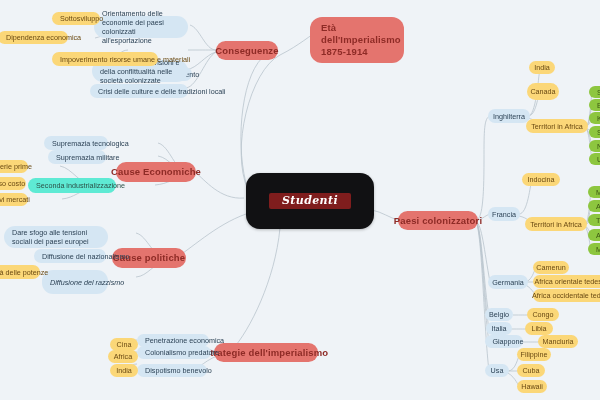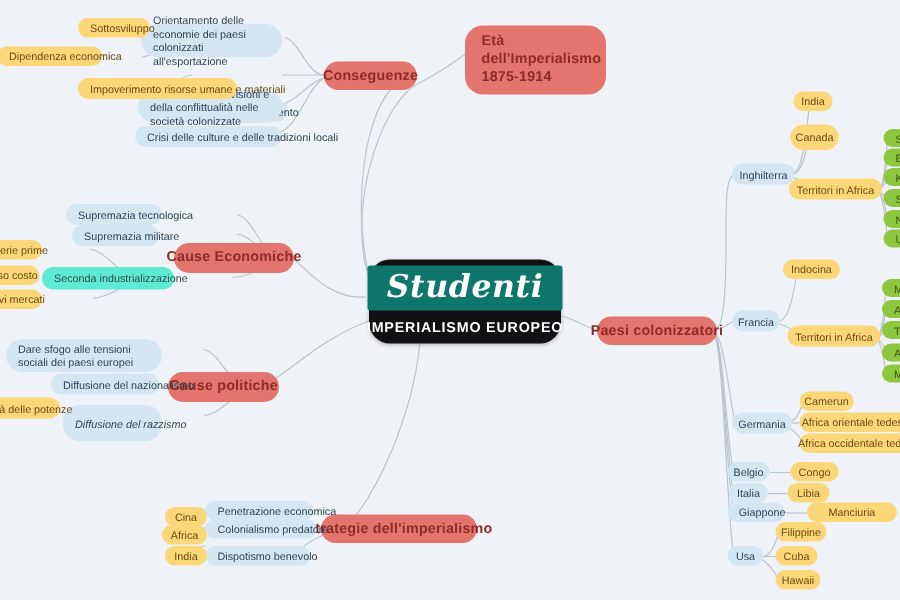--- a/index.html
+++ b/index.html
@@ -33,26 +33,26 @@
 
   
   .n-center {
     background: #111113;
     border-radius: 14px;
     flex-direction: column;
     justify-content: center;
     box-shadow: 0 1px 3px rgba(0,0,0,.25);
   }
   .brand {
-    background: #0f766e;
+    background: #7f1d1d;
     color: #ffffff;
     font-family: "DejaVu Serif", serif;
     font-style: italic;
     font-weight: bold;
-    font-size: 21px;
+    font-size: 11px;
     letter-spacing: .4px;
     padding: 1px 13px 2px 13px;
     border-radius: 2px;
   }
   .center-sub {
     color: #ffffff;
     font-size: 9.5px;
     font-weight: bold;
     letter-spacing: .55px;
     margin-top: 6px;
@@ -181,21 +181,20 @@
       <path d="M523 342 C 532 342, 534 342, 541 342"></path>
 
       <path d="M508 371 C 516 371, 518 356, 520 354"></path>
       <path d="M508 371 C 516 371, 518 371, 520 371"></path>
       <path d="M508 373 C 516 378, 518 386, 520 387"></path>
     </g>
   </svg>
 
   <div class="node n-center" style="left:246px; top:173px; width:128px; height:56px;">
     <div class="brand">Studenti</div>
-    <div class="center-sub">IMPERIALISMO EUROPEO</div>
   </div>
 
   <div class="node n-red wrap" style="left:310px; top:17px; width:94px; min-height:26px; text-align:left; justify-content:flex-start; line-height:1.25;">
     <span style="white-space:pre-line;">Età dell'Imperialismo
 1875-1914</span>
   </div>
 
   <div class="node n-blue wrap" style="left:94px; top:16px; width:94px; height:22px;">
     <span>Orientamento delle economie dei paesi colonizzati all'esportazione</span>
   </div>
@@ -364,21 +363,21 @@
   <div class="node n-blue" style="left:486px; top:322px; width:26px; height:13px; justify-content:center;">
     <span>Italia</span>
   </div>
   <div class="node n-yellow" style="left:525px; top:322px; width:28px; height:13px; justify-content:center;">
     <span>Libia</span>
   </div>
 
   <div class="node n-blue" style="left:485px; top:335px; width:38px; height:13px; justify-content:center;padding-left:16px;">
     <span>Giappone</span>
   </div>
-  <div class="node n-yellow" style="left:538px; top:335px; width:60px; height:13px; justify-content:center;">
+  <div class="node n-yellow" style="left:538px; top:335px; width:40px; height:13px; justify-content:center;">
     <span>Manciuria</span>
   </div>
 
   <div class="node n-blue" style="left:485px; top:364px; width:24px; height:13px; justify-content:center;">
     <span>Usa</span>
   </div>
   <div class="node n-yellow" style="left:517px; top:348px; width:34px; height:13px; justify-content:center;">
     <span>Filippine</span>
   </div>
   <div class="node n-yellow" style="left:517px; top:364px; width:28px; height:13px; justify-content:center;">

